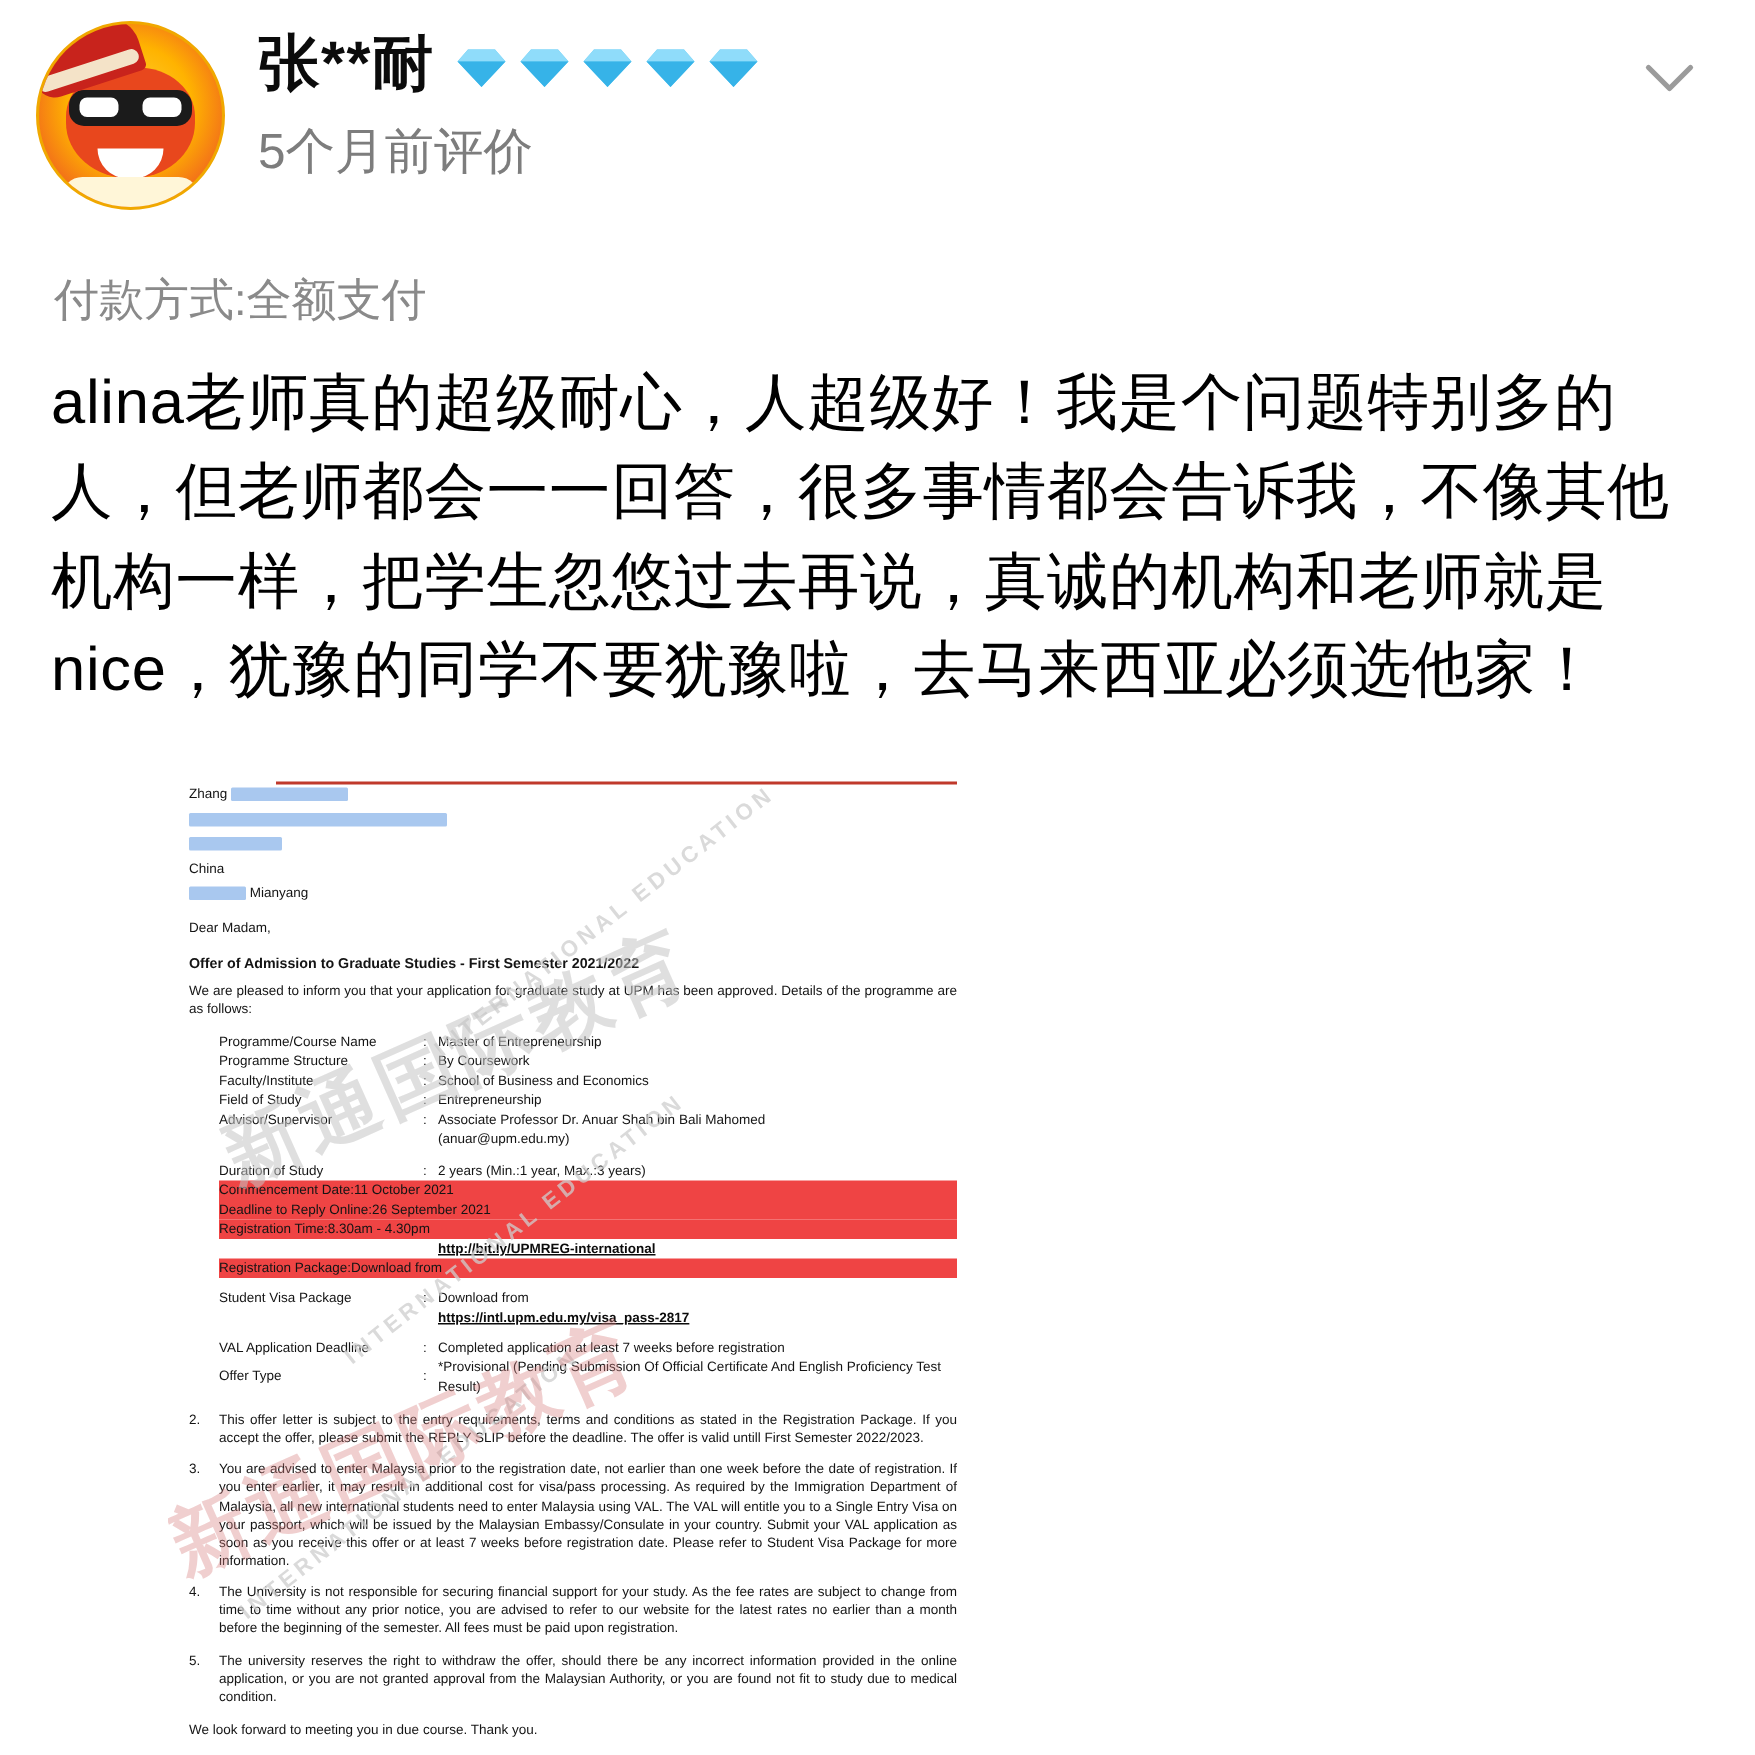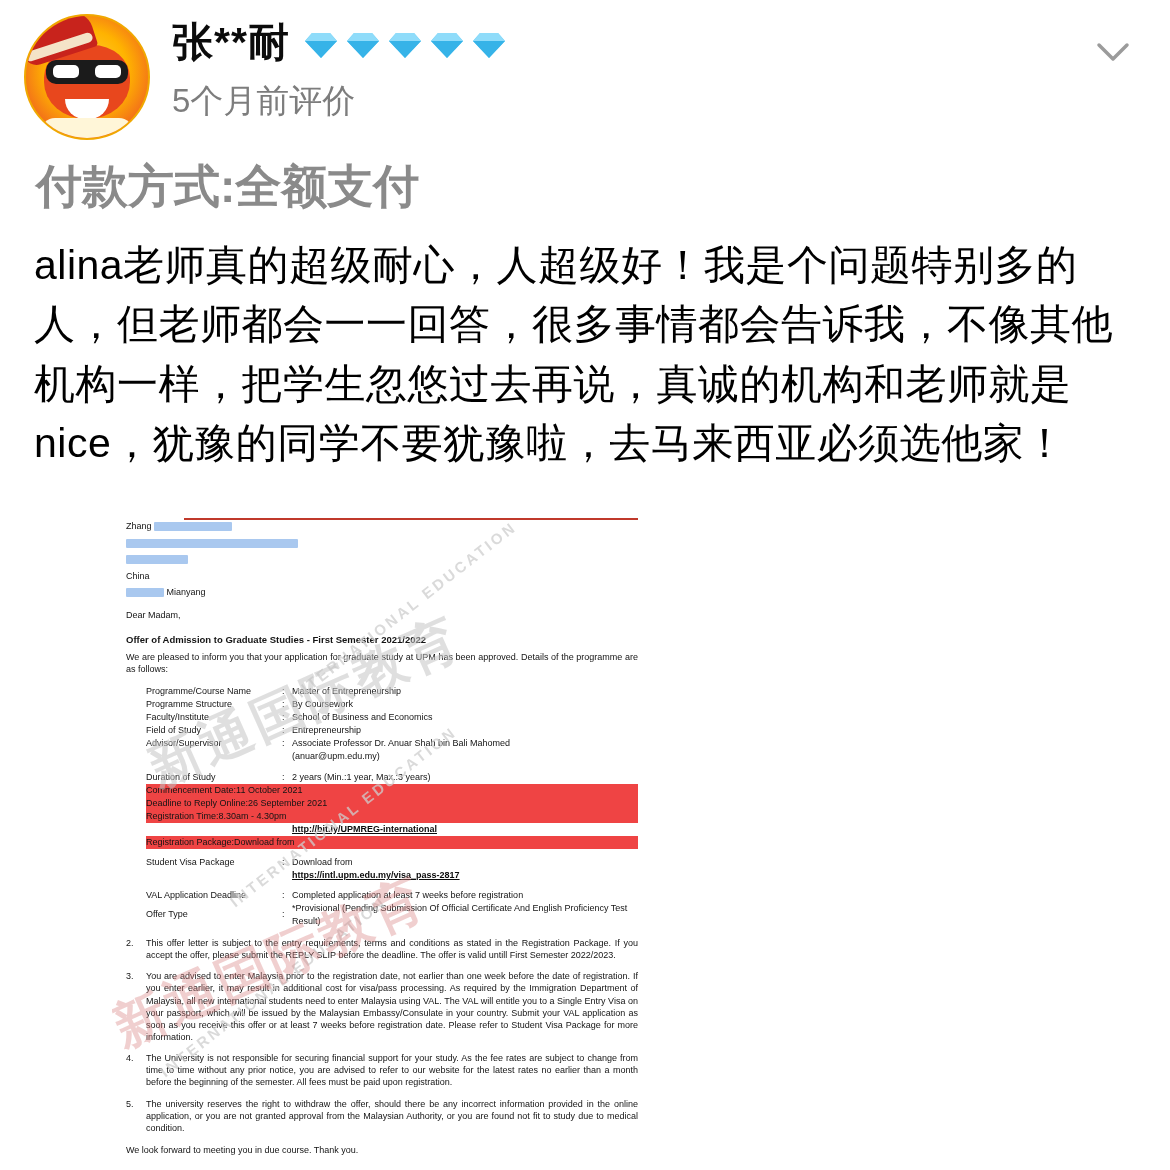--- a/index.html
+++ b/index.html
@@ -151,24 +151,24 @@
   .chevron {
     position: absolute;
     right: 30px;
     top: 24px;
     width: 54px;
     height: 54px;
   }
   .chevron svg { display: block; }
   
   .pay-line {
-    margin: 16px 0 0 36px;
-    font-size: 46px;
+    margin: 40px 0 0 36px;
+    font-size: 30px;
     color: #8a8a8a;
-    font-weight: 700;
+    font-weight: 400;
   }
   .review-text {
     margin: 18px 32px 0 34px;
     font-size: 41px;
     line-height: 1.45;
     font-weight: 400;
     color: #000000;
     letter-spacing: 0.5px;
   }
   

